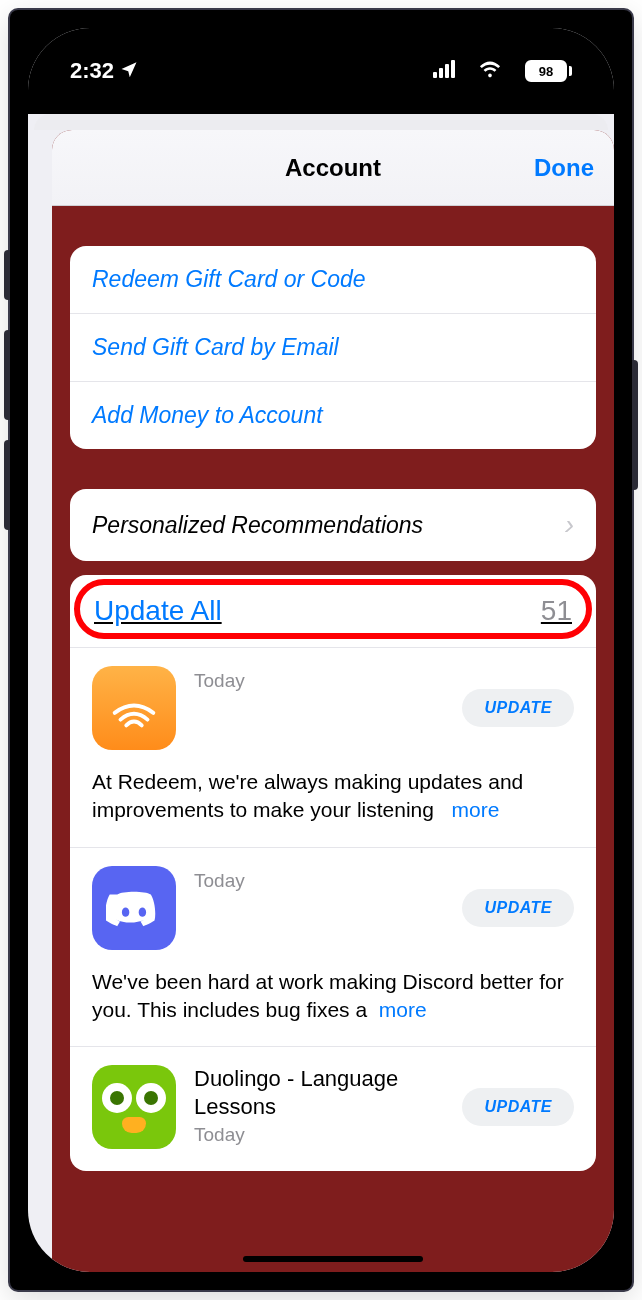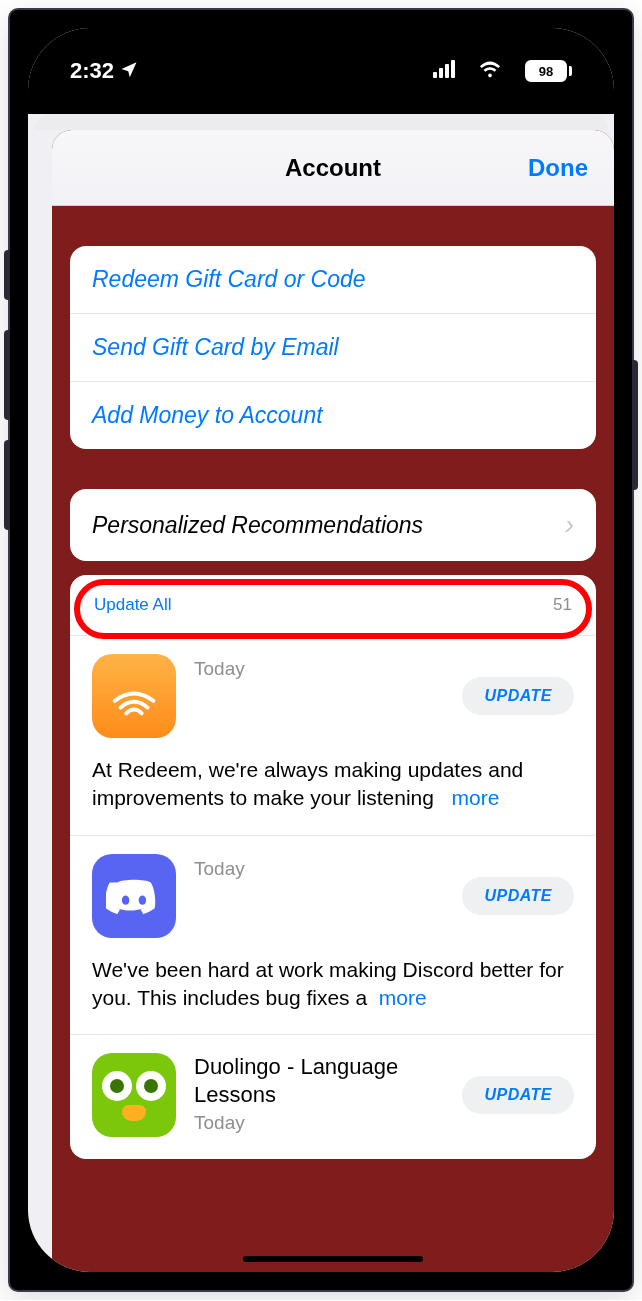--- a/index.html
+++ b/index.html
@@ -78,21 +78,21 @@
     }
     .nav-bar {
       height: 76px;
       display: flex; align-items: center; justify-content: center;
       border-bottom: 1px solid #d0d0d5;
       position: relative;
       background: linear-gradient(#f7f7fa,#f2f2f6);
       border-radius: 20px 20px 0 0;
     }
     .nav-title { font-size: 24px; font-weight: 600; color: #000; }
-    .nav-done { position: absolute; right: 26px; font-size: 24px; font-weight: 600; color: #007aff; }
+    .nav-done { position: absolute; right: 20px; font-size: 24px; font-weight: 600; color: #007aff; }
     .content { padding: 0 18px 0; }
     .card {
       background: #fff;
       border-radius: 16px;
       margin-top: 40px;
       overflow: hidden;
     }
     .row {
       padding: 20px 22px;
       font-size: 23px;
@@ -117,22 +117,23 @@
       background: #fff;
       border-radius: 16px;
       margin-top: 14px;
       overflow: hidden;
       position: relative;
     }
     .update-all {
       display: flex;
       justify-content: space-between;
       padding: 20px 24px;
-      font-size: 17px;
+      font-size: 28px;
       border-bottom: 1px solid #e5e5ea;
+      text-decoration: underline;
     }
     .update-all .label { color: #007aff; }
     .update-all .count { color: #8e8e93; }
     .highlight-ring {
       position: absolute;
       top: 4px; left: 4px; right: 4px; height: 60px;
       border: 6px solid #ff0004;
       border-radius: 34px;
       pointer-events: none;
     }

